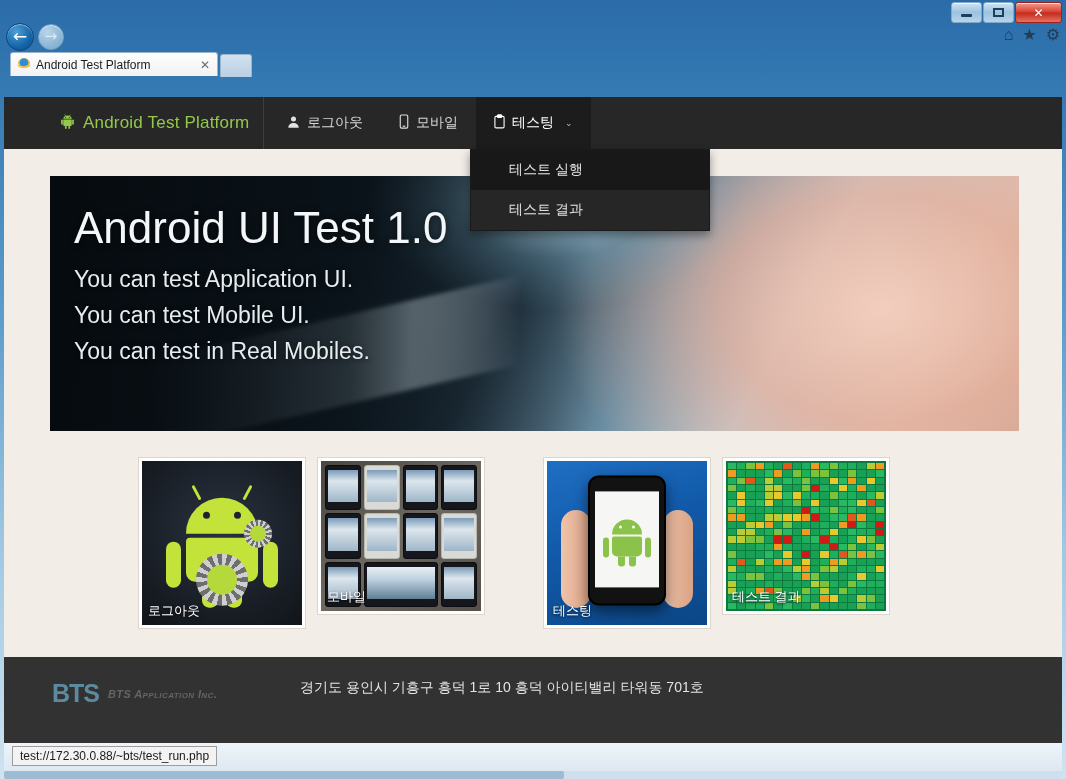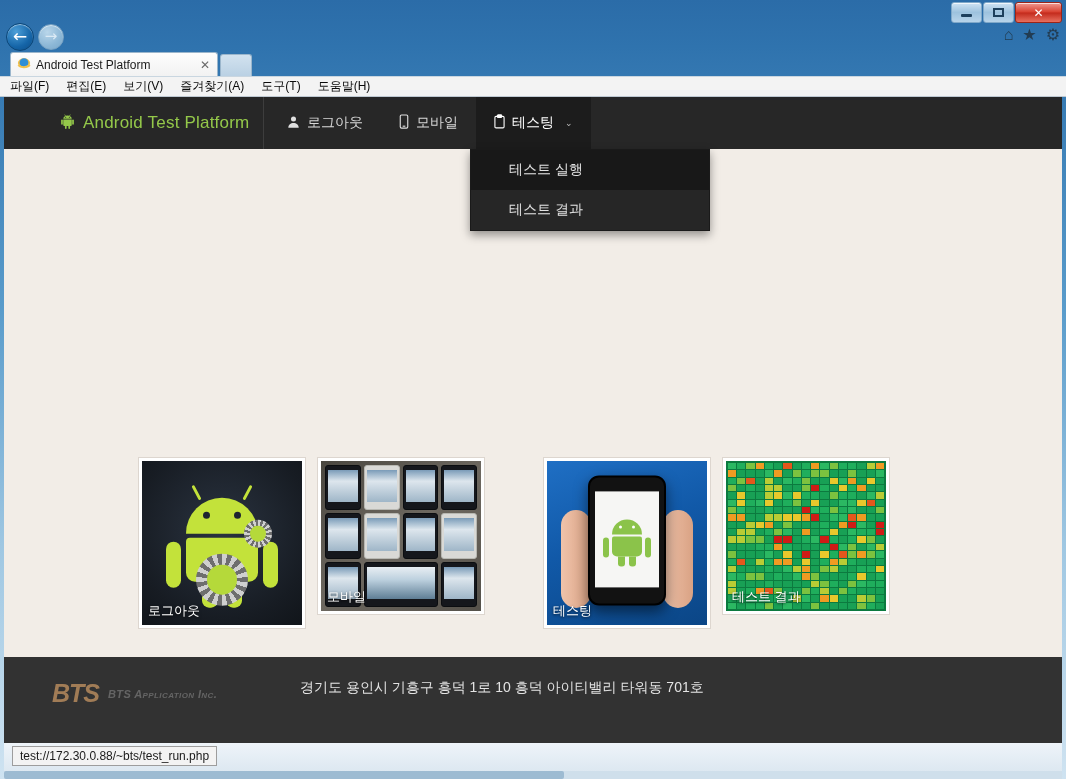--- a/index.html
+++ b/index.html
@@ -183,21 +183,21 @@
   .handl,.handr{position:absolute;top:30%;width:30px;height:98px;border-radius:16px;
     background:linear-gradient(90deg,#f0c3aa,#d9a284);}
   .handl{left:14px;} .handr{right:14px;}
 
   
   .heat{position:absolute;inset:0;display:grid;gap:1px;padding:2px;box-sizing:border-box;background:#0c7a3f;}
 
   
   .footer{position:absolute;left:0;top:560px;width:1058px;height:86px;background:#323232;}
   .btslogo{position:absolute;left:48px;top:22px;display:flex;align-items:center;gap:9px;opacity:.55;}
-  .btsmark{font-size:25px;font-style:italic;font-weight:bold;color:#fdba74;letter-spacing:-1px;}
+  .btsmark{font-size:25px;font-weight:bold;color:#7dd3fc;letter-spacing:-1px;}
   .btsname{font-size:11px;font-variant:small-caps;font-weight:bold;font-style:italic;color:#8e8e8e;letter-spacing:.4px;}
   .footertext{position:absolute;left:296px;top:18px;color:#e3e3e3;font-size:14px;line-height:1.75;}
 
   
   .statusbar{position:absolute;left:4px;top:743px;width:1058px;height:28px;
     background:linear-gradient(180deg,#eef4f9 0%,#dde8f1 100%);}
   .statuspill{position:absolute;left:8px;top:3px;height:20px;padding:0 7px;
     background:#f3f3f3;border:1px solid #9d9d9d;display:flex;align-items:center;
     font-size:12px;color:#1a1a1a;box-sizing:border-box;}
   .hscrollbar{position:absolute;left:4px;bottom:0;width:1058px;height:8px;background:#cfdfeb;}
@@ -246,28 +246,20 @@
           <circle cx="8" cy="7.6" r="5" fill="#2f8fd6"></circle>
           <path d="M1.5 10.5 C4 13.6 12 13.6 14.5 10.2" stroke="#f2c14b" stroke-width="2.4" fill="none"></path>
         </svg>
       </span>
       <span class="tlabel">Android Test Platform</span>
       <span class="tclose">✕</span>
     </div>
     <div class="newtab"></div>
   </div>
 
-  <div class="menubar">
-    <span class="mi">파일(F)</span>
-    <span class="mi">편집(E)</span>
-    <span class="mi">보기(V)</span>
-    <span class="mi">즐겨찾기(A)</span>
-    <span class="mi">도구(T)</span>
-    <span class="mi">도움말(H)</span>
-  </div>
 
   <div class="viewport">
 
     <div class="sitenav">
       <div class="brand">
         <span>
           <svg width="17" height="17" viewBox="0 0 24 24" fill="#94c84a">
             <path d="M6 9h12v8a1.5 1.5 0 0 1-1.5 1.5h-9A1.5 1.5 0 0 1 6 17V9z"></path>
             <rect x="3" y="9" width="2.4" height="7.5" rx="1.2"></rect>
             <rect x="18.6" y="9" width="2.4" height="7.5" rx="1.2"></rect>
@@ -316,20 +308,31 @@
 
     <div class="dropdown">
       <div class="ditem hover">
         <span>테스트 실행</span>
       </div>
       <div class="ditem">
         <span>테스트 결과</span>
       </div>
     </div>
 
+    <div class="hero">
+      <div class="bg"></div>
+      <div class="glare"></div>
+      <div class="darkmask"></div>
+      <div class="herotext">
+        <h1 class="herotitle">Android UI Test 1.0</h1>
+        <div class="heroline">You can test Application UI.</div>
+        <div class="heroline">You can test Mobile UI.</div>
+        <div class="heroline">You can test in Real Mobiles.</div>
+      </div>
+    </div>
 
     <div class="cards">
 
       <div class="card c1">
         <div class="cardinner">
           <div class="robot">
             <div class="rhead">
                 <span class="ant l"></span>
                 <span class="ant r"></span>
               </div>

